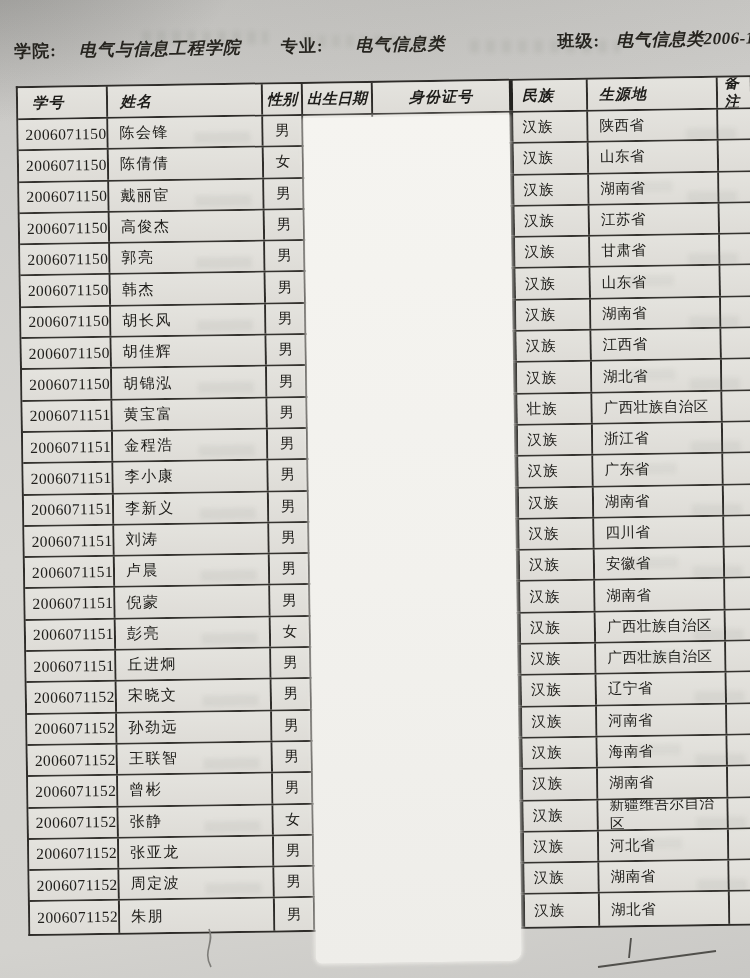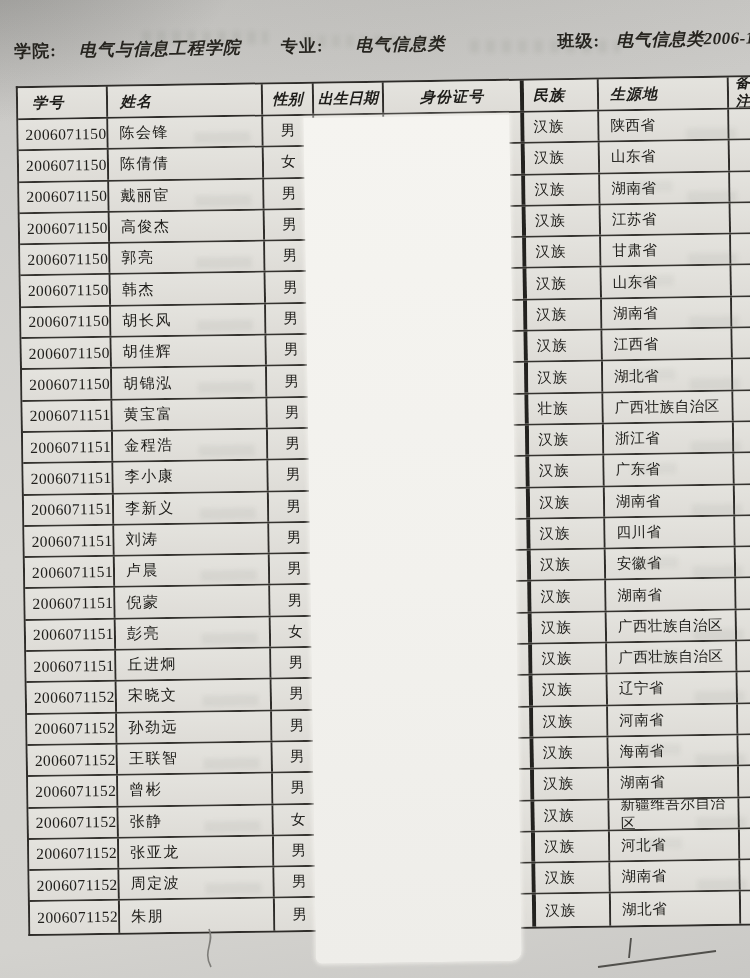--- a/index.html
+++ b/index.html
@@ -47,21 +47,21 @@
   .thead{display:flex; height:32px; border-bottom:2.5px solid var(--ink);}
   .row{display:flex; height:31.3px; border-bottom:2.3px solid #35332f;}
   .row:last-child{border-bottom:none;}
   .cell{
     box-sizing:border-box; flex:0 0 auto;
     border-right:2.5px solid var(--ink);
     background:linear-gradient(180deg,#e4e3de 0%,#dedcd7 100%);
     display:flex; align-items:center; overflow:hidden;
     color:#21201d;
   }
-  .c0{width:90px;} .c1{width:155px;} .c2{width:51px;} .c3{width:70px;}
+  .c0{width:90px;} .c1{width:155px;} .c2{width:40px;} .c3{width:70px;}
   .c4{width:140px; border-right:4px solid #23221f;}
   .c5{width:75px;} .c6{width:130px;} .c7{width:34px;}
 
   .th{
     font-family:"Liberation Serif","DejaVu Serif",serif;
     font-style:italic; font-weight:bold; font-size:15px; color:#1e1d1a;
     letter-spacing:1px;
   }
   .th.c0{padding-left:14px;} .th.c1{padding-left:12px;}
   .th.c2,.th.c3{justify-content:center; letter-spacing:0;}

